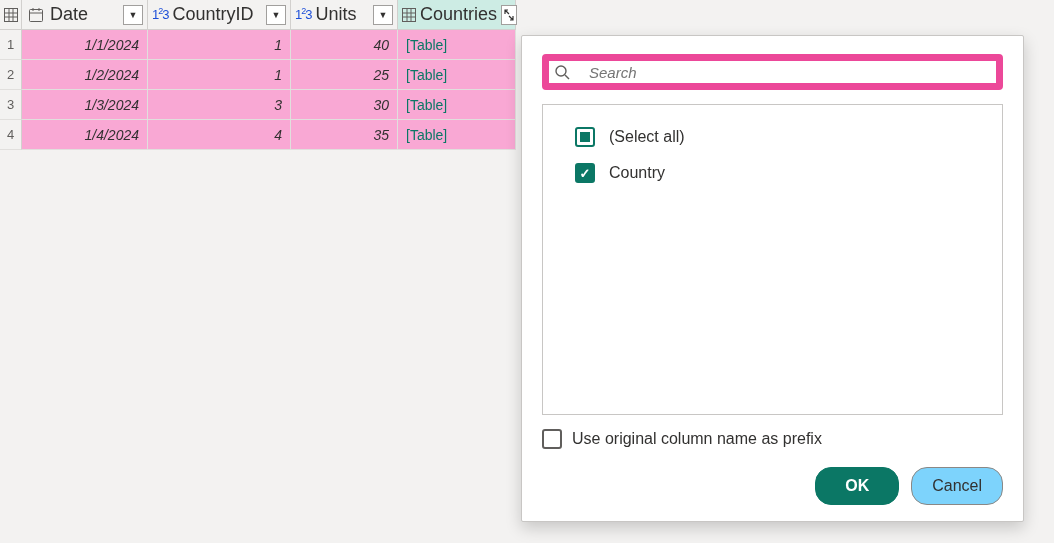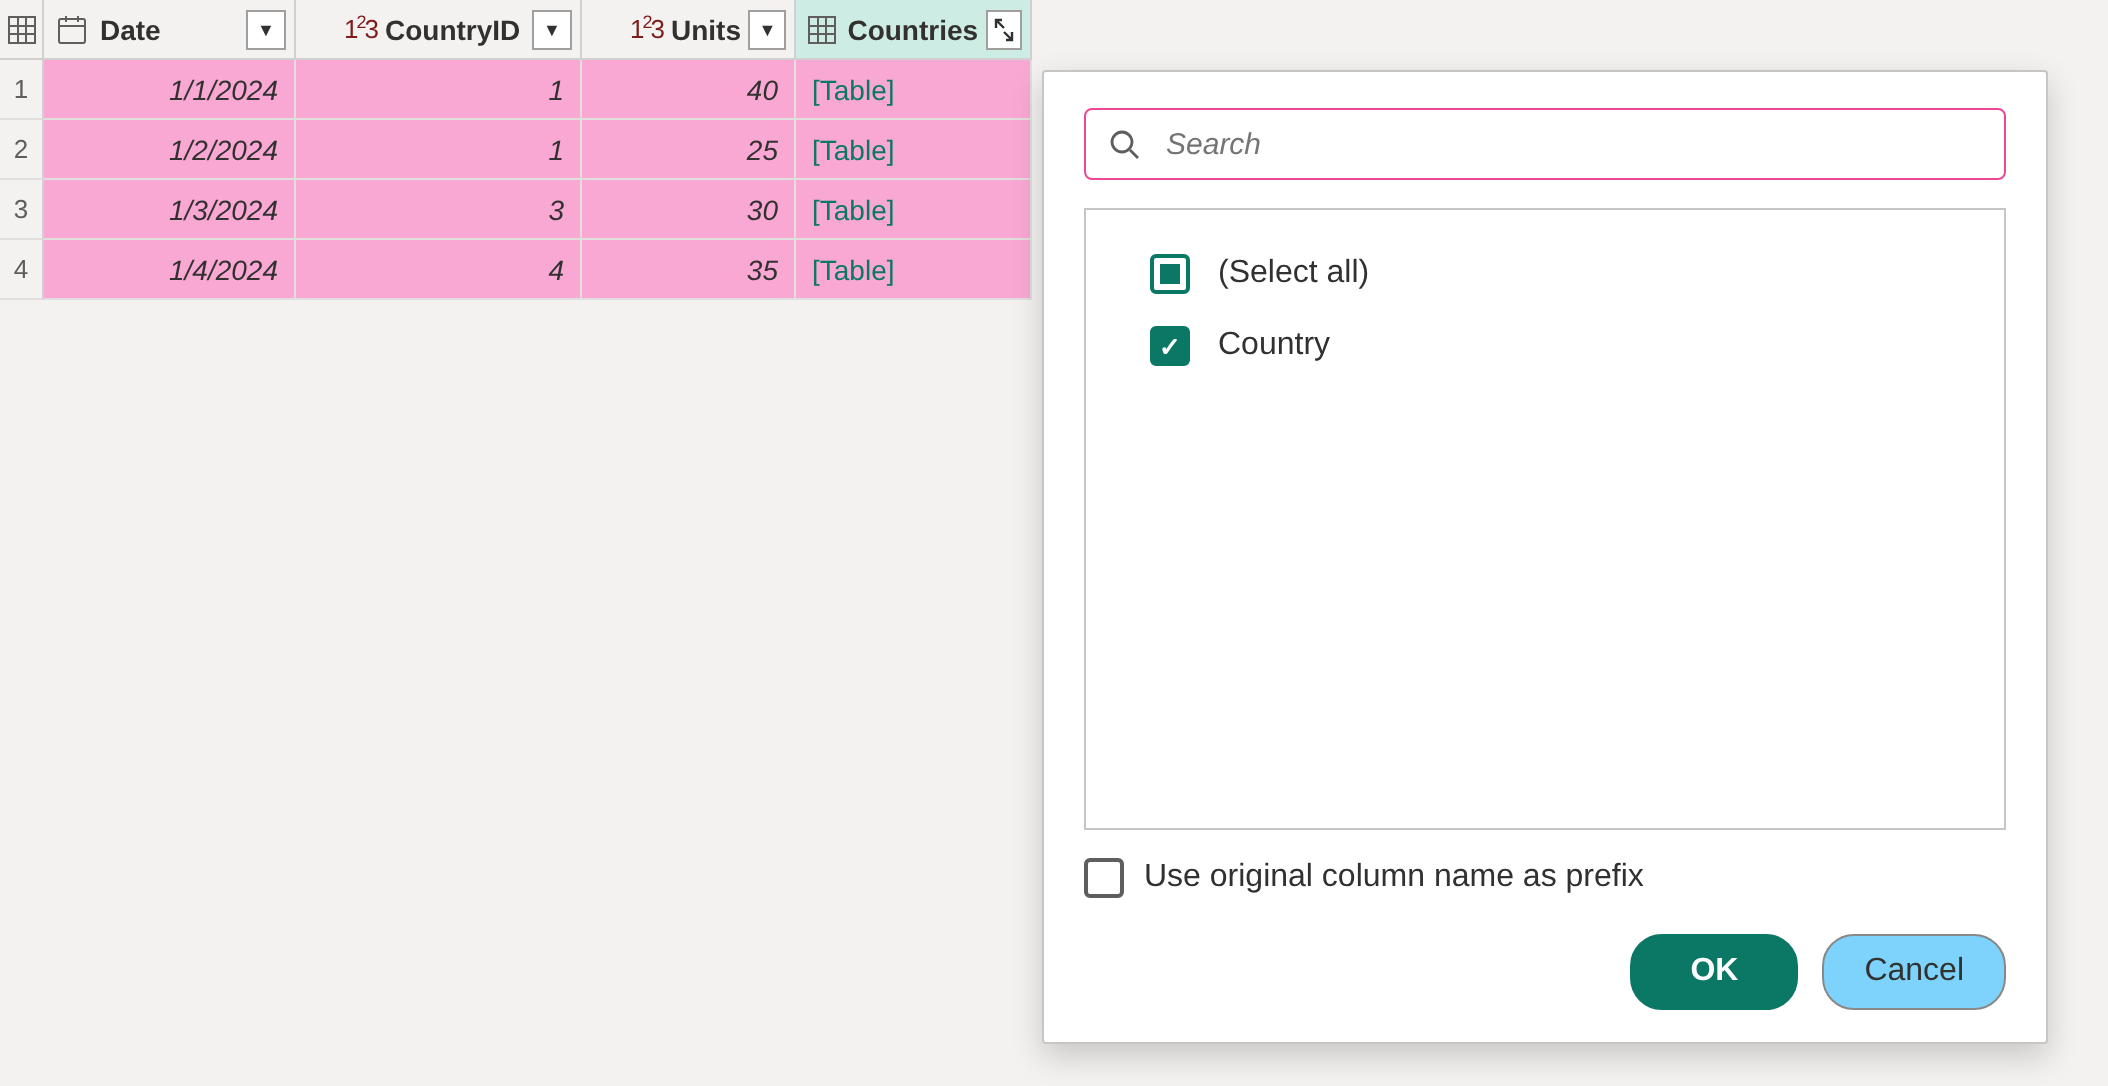--- a/index.html
+++ b/index.html
@@ -37,37 +37,36 @@
     border-right: 1px solid #d2d0ce;
     border-bottom: 1px solid #d2d0ce;
     background: #f3f2f1;
     gap: 4px;
     white-space: nowrap;
   }
   .col-head.selected {
     background: #cdece4;
   }
   .col-head .name {
-    font-weight: 700;
-    font-size: 14px;
+    font-weight: 400;
+    font-size: 18px;
   }
   .type-icon {
     display: inline-flex;
     align-items: center;
     justify-content: center;
     width: 20px;
     height: 18px;
     font-size: 12px;
     color: #605e5c;
   }
   .num-type {
     font-size: 13px;
-    color: #7f1d1d;
+    color: #1d4ed8;
     letter-spacing: -1px;
-    margin-left: 20px;
   }
   .num-type sup { font-size: 9px; vertical-align: top; line-height: 1;}
   .dd-btn {
     width: 20px;
     height: 20px;
     border: 1px solid #a19f9d;
     background: #fff;
     display: flex;
     align-items: center;
     justify-content: center;
@@ -130,21 +129,21 @@
     border-radius: 2px;
   }
   .search-wrap {
     position: relative;
     margin-bottom: 14px;
   }
   .search-wrap input {
     width: 100%;
     height: 36px;
     padding: 0 12px 0 40px;
-    border: 1px solid #ec4899;
+    border: 7px solid #ec4899;
     border-radius: 4px;
     font-size: 15px;
     font-style: italic;
     color: #605e5c;
     outline: none;
   }
   .search-icon {
     position: absolute;
     left: 12px;
     top: 50%;

